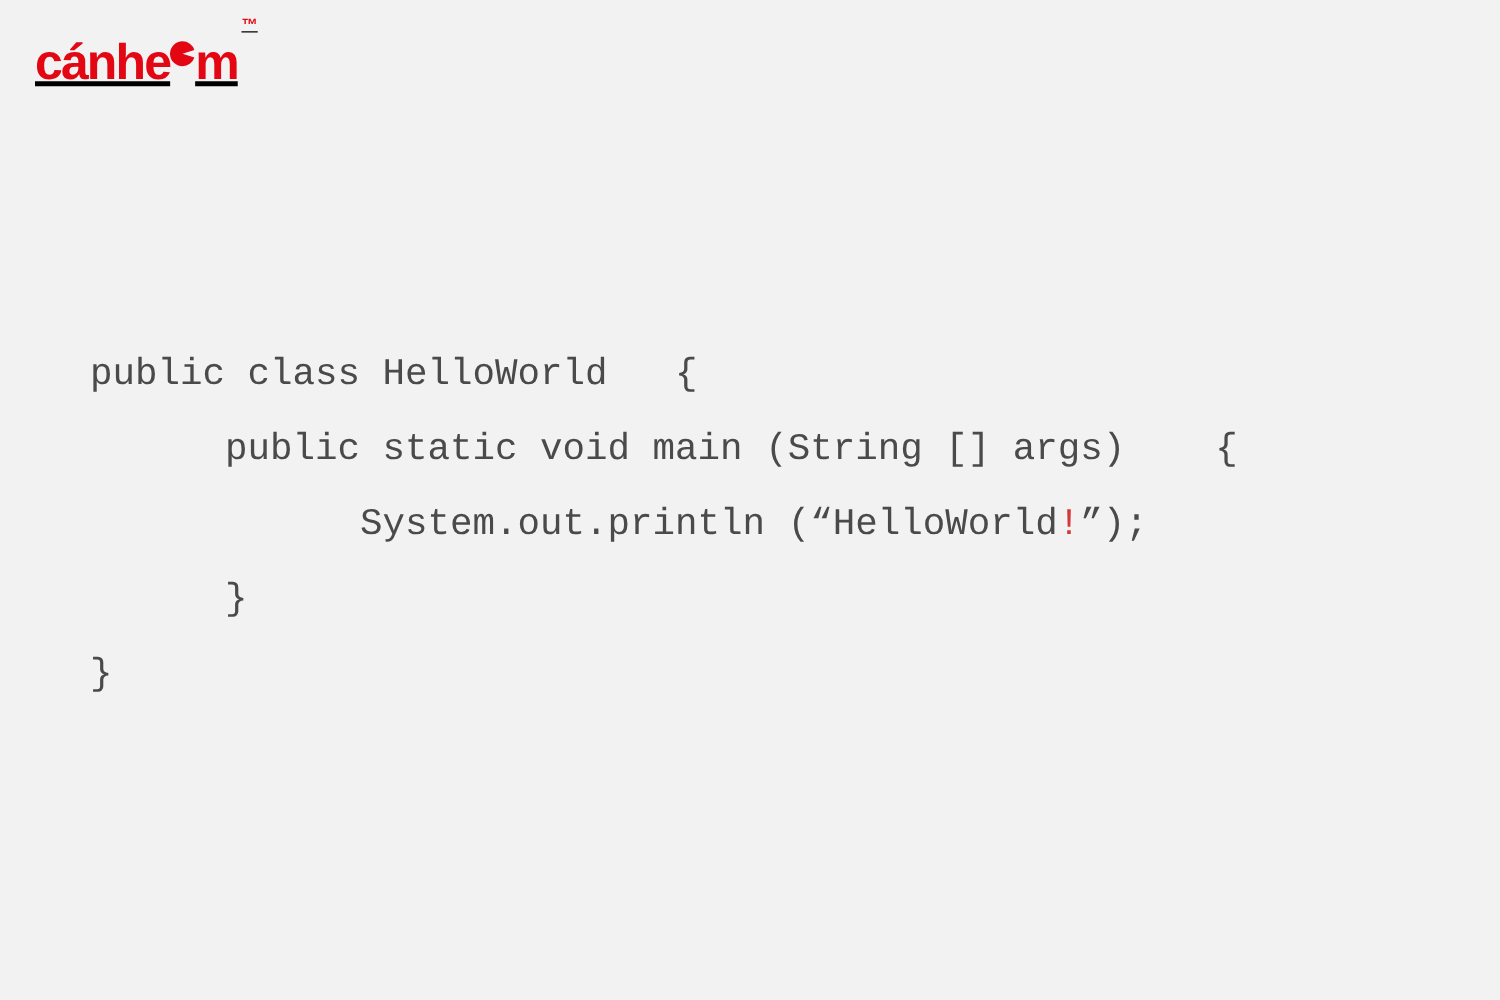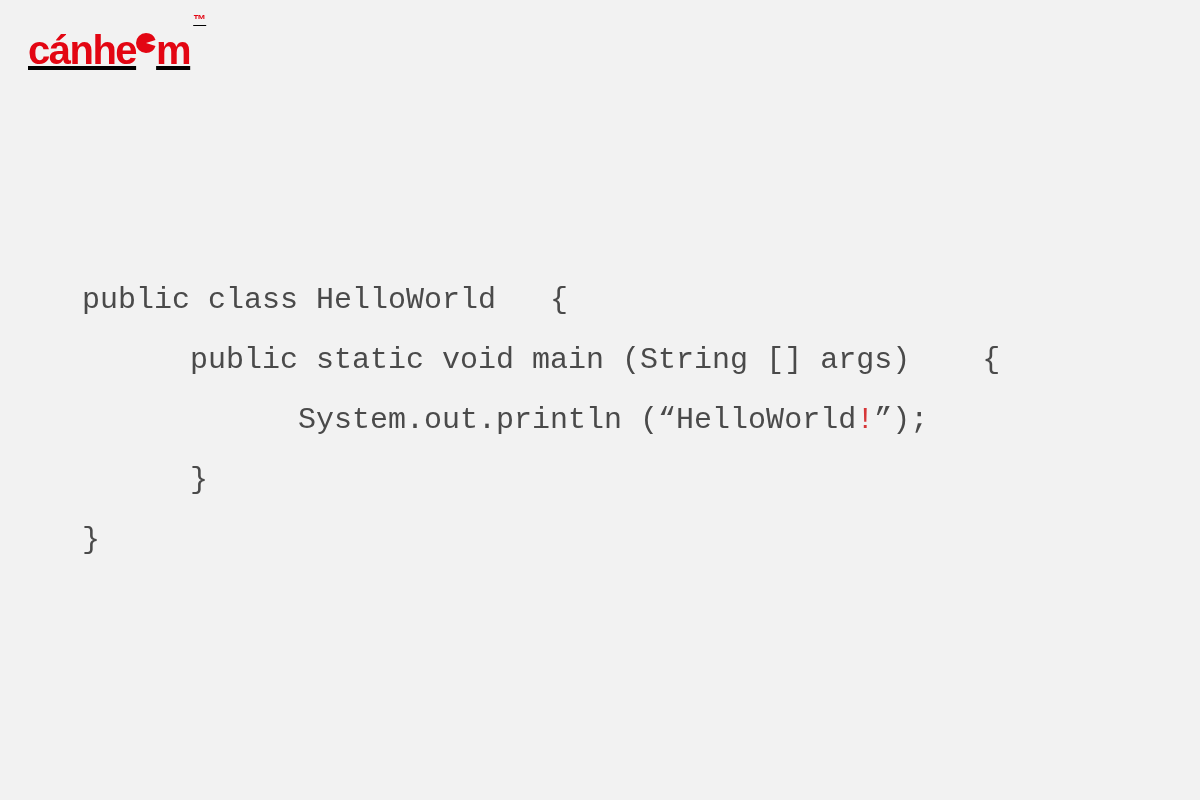--- a/index.html
+++ b/index.html
@@ -46,21 +46,21 @@
       color: #e30613;
       font-size: 13px;
       font-weight: 700;
       margin-left: 3px;
       position: relative;
       top: -16px;
     }
     .code-block {
       position: absolute;
       top: 270px;
-      left: 82px;
+      left: 72px;
       font-family: Consolas, "Courier New", monospace;
       font-size: 30px;
       color: #4a4a4a;
       line-height: 2.0;
       white-space: pre;
     }
     .exclaim {
       color: #d63638;
     }
   </style>

